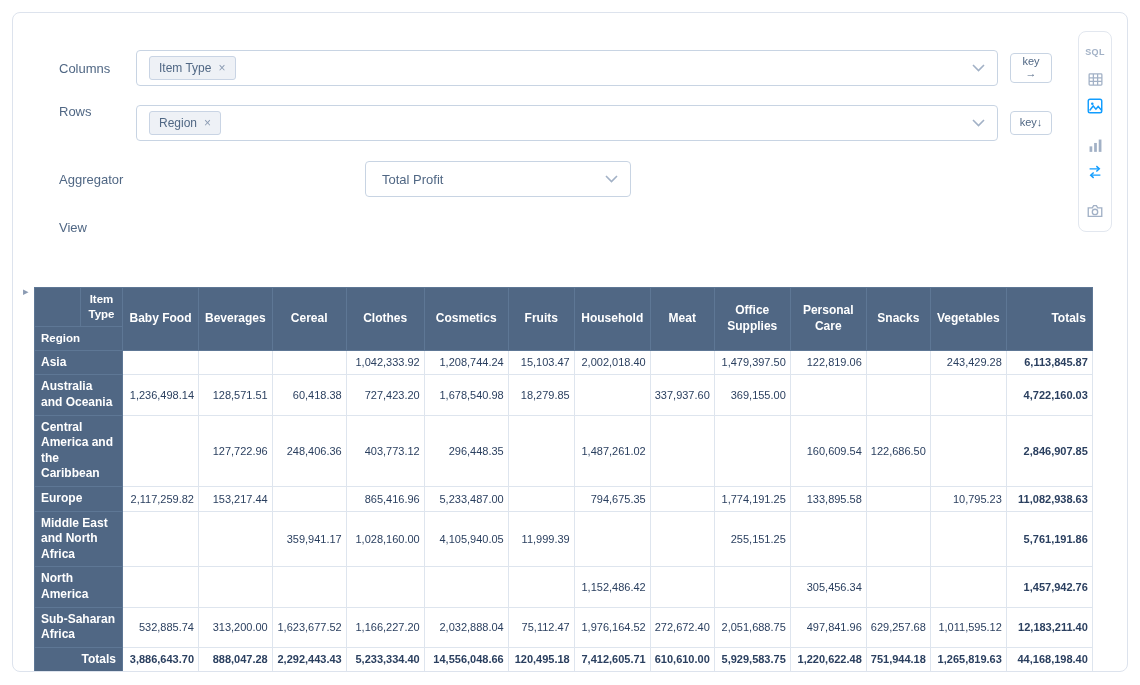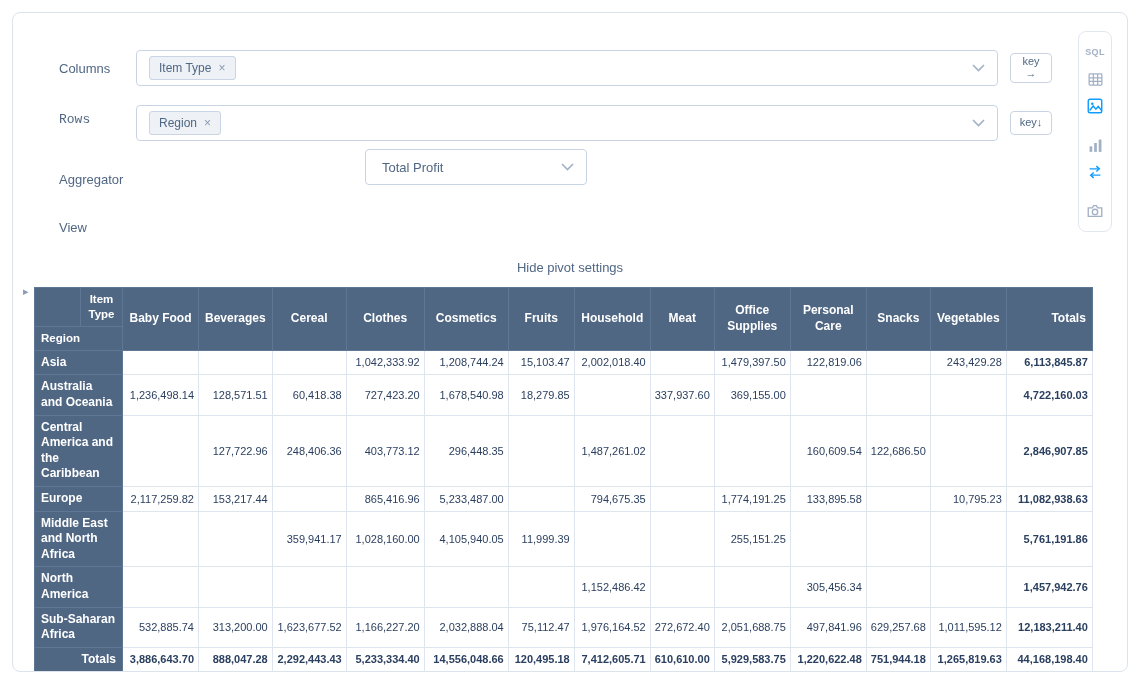--- a/index.html
+++ b/index.html
@@ -96,50 +96,49 @@
       <svg width="13" height="8" viewBox="0 0 13 8">
           <polyline points="1,1 6.5,6.5 12,1" fill="none" stroke="#a2b1c6" stroke-width="1.6"></polyline>
         </svg>
     </span>
   </div>
   <div class="keybtn stack" style="left:997px;top:40px;width:42px;height:30px;">
     <span>key</span>
     <span class="arr">→</span>
   </div>
 
-  <div class="flabel" style="top:88px;font-family:Liberation Mono, monospace;">Rows</div>
+  <div class="flabel" style="top:80px;">Rows</div>
   <div class="select" style="left:123px;top:92px;width:862px;">
     <span class="tag">
       <span>Region</span>
       <span class="x">×</span>
     </span>
     <span class="chev">
       <svg width="13" height="8" viewBox="0 0 13 8">
           <polyline points="1,1 6.5,6.5 12,1" fill="none" stroke="#a2b1c6" stroke-width="1.6"></polyline>
         </svg>
     </span>
   </div>
   <div class="keybtn" style="left:997px;top:98px;width:42px;height:24px;">
     <span>key</span>
       <span class="arr">↓</span>
   </div>
 
   <div class="flabel" style="top:148px;text-align:right;">Aggregator</div>
-  <div class="select" style="left:352px;top:136px;width:222px;padding-left:16px;">
+  <div class="select" style="left:352px;top:148px;width:266px;padding-left:16px;">
     <span class="selval">Total Profit</span>
     <span class="chev">
       <svg width="13" height="8" viewBox="0 0 13 8">
           <polyline points="1,1 6.5,6.5 12,1" fill="none" stroke="#a2b1c6" stroke-width="1.6"></polyline>
         </svg>
     </span>
   </div>
 
   <div class="flabel" style="top:196px;">View</div>
 
-  <div class="hide-link">Hide pivot settings</div>
 
   <div class="handle">▸</div>
 
   <div class="toolbar">
     <div class="tool">
       <span class="sqltxt">SQL</span>
     </div>
     <div class="tool">
       <svg width="17" height="17" viewBox="0 0 20 20" fill="none" stroke="currentColor" stroke-width="1.5">
         <rect x="2.5" y="3.5" width="15" height="13" rx="1"></rect>

